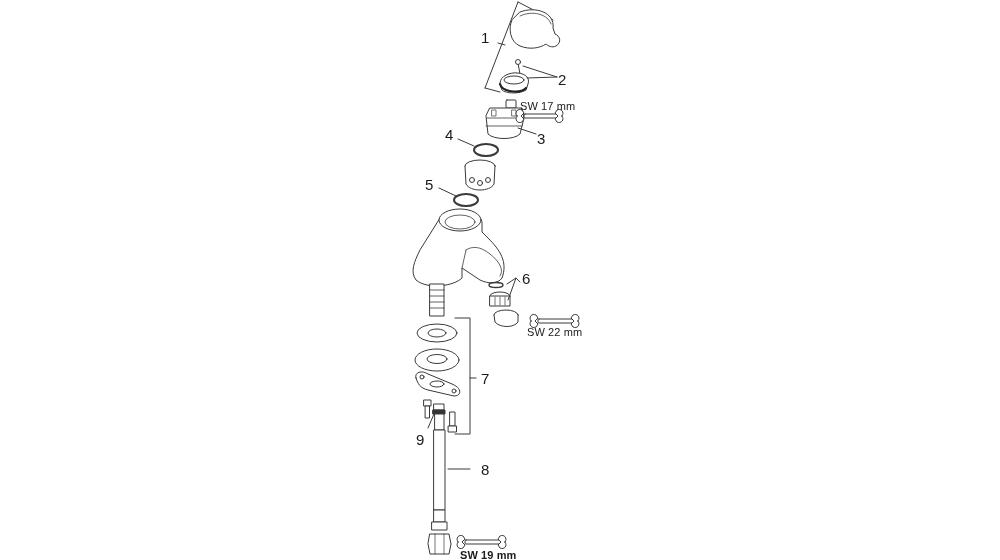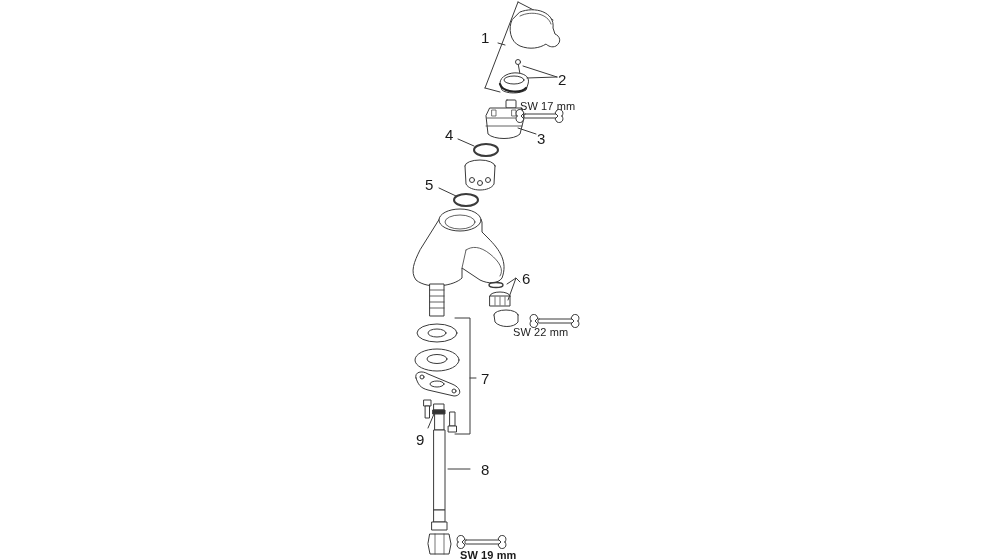--- a/index.html
+++ b/index.html
@@ -167,14 +167,14 @@
 <div class="label num" style="left:558px; top:72px;">2</div>
 <div class="label num" style="left:537px; top:131px;">3</div>
 <div class="label num" style="left:445px; top:127px;">4</div>
 <div class="label num" style="left:425px; top:177px;">5</div>
 <div class="label num" style="left:522px; top:271px;">6</div>
 <div class="label num" style="left:481px; top:371px;">7</div>
 <div class="label num" style="left:481px; top:462px;">8</div>
 <div class="label num" style="left:416px; top:432px;">9</div>
 
 <div class="label sw" style="left:520px; top:101px;">SW 17 mm</div>
-<div class="label sw" style="left:513px; top:327px;">SW 22 mm</div>
+<div class="label sw" style="left:527px; top:327px;">SW 22 mm</div>
 <div class="label sw" style="left:460px; top:550px;font-weight:bold;">SW 19 mm</div>
 
 </body></html>

